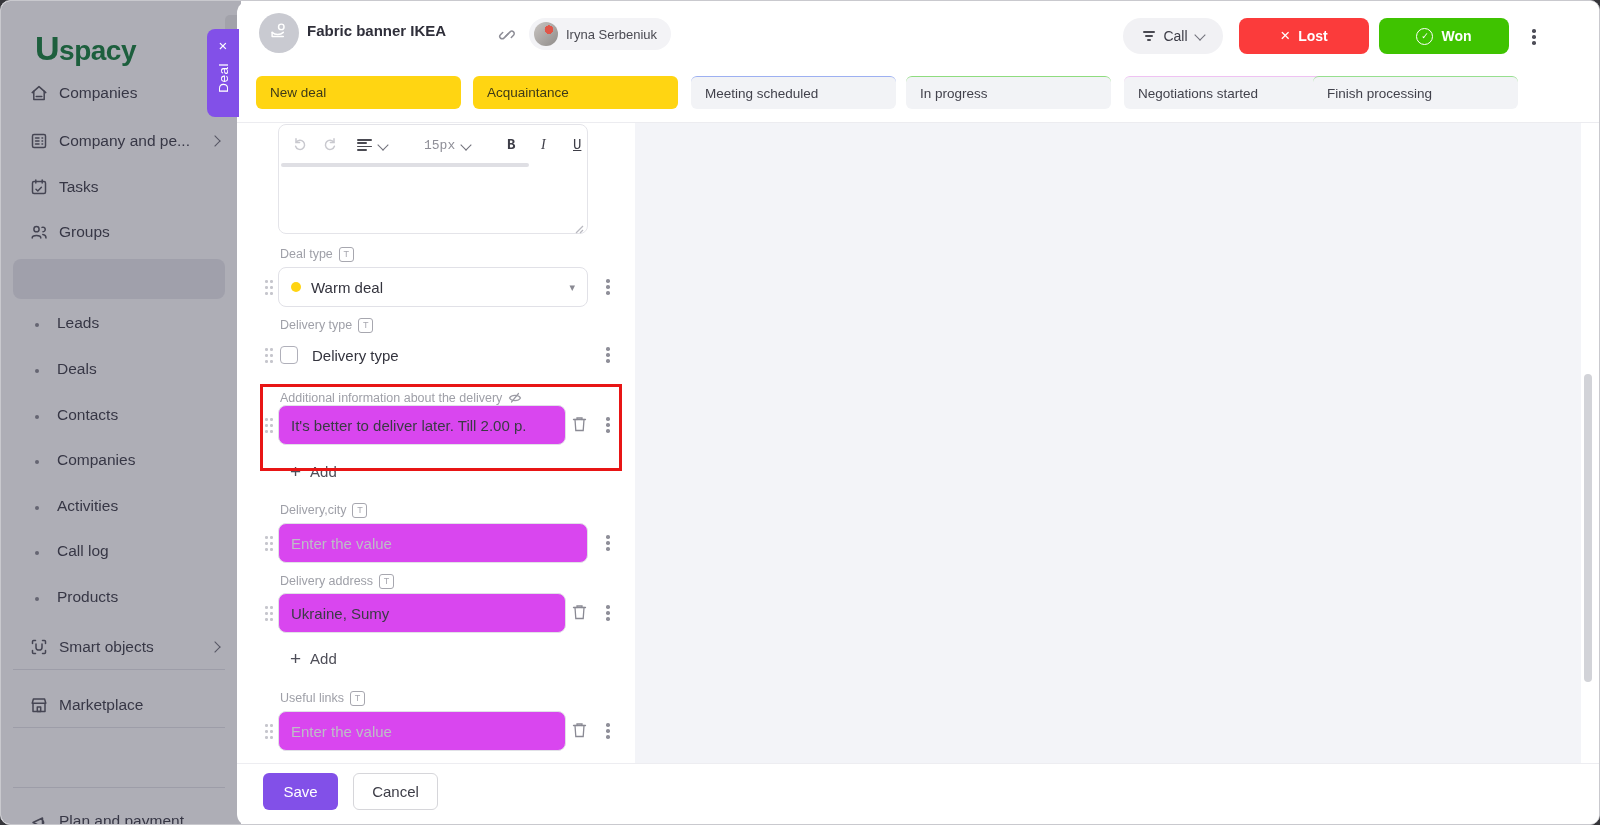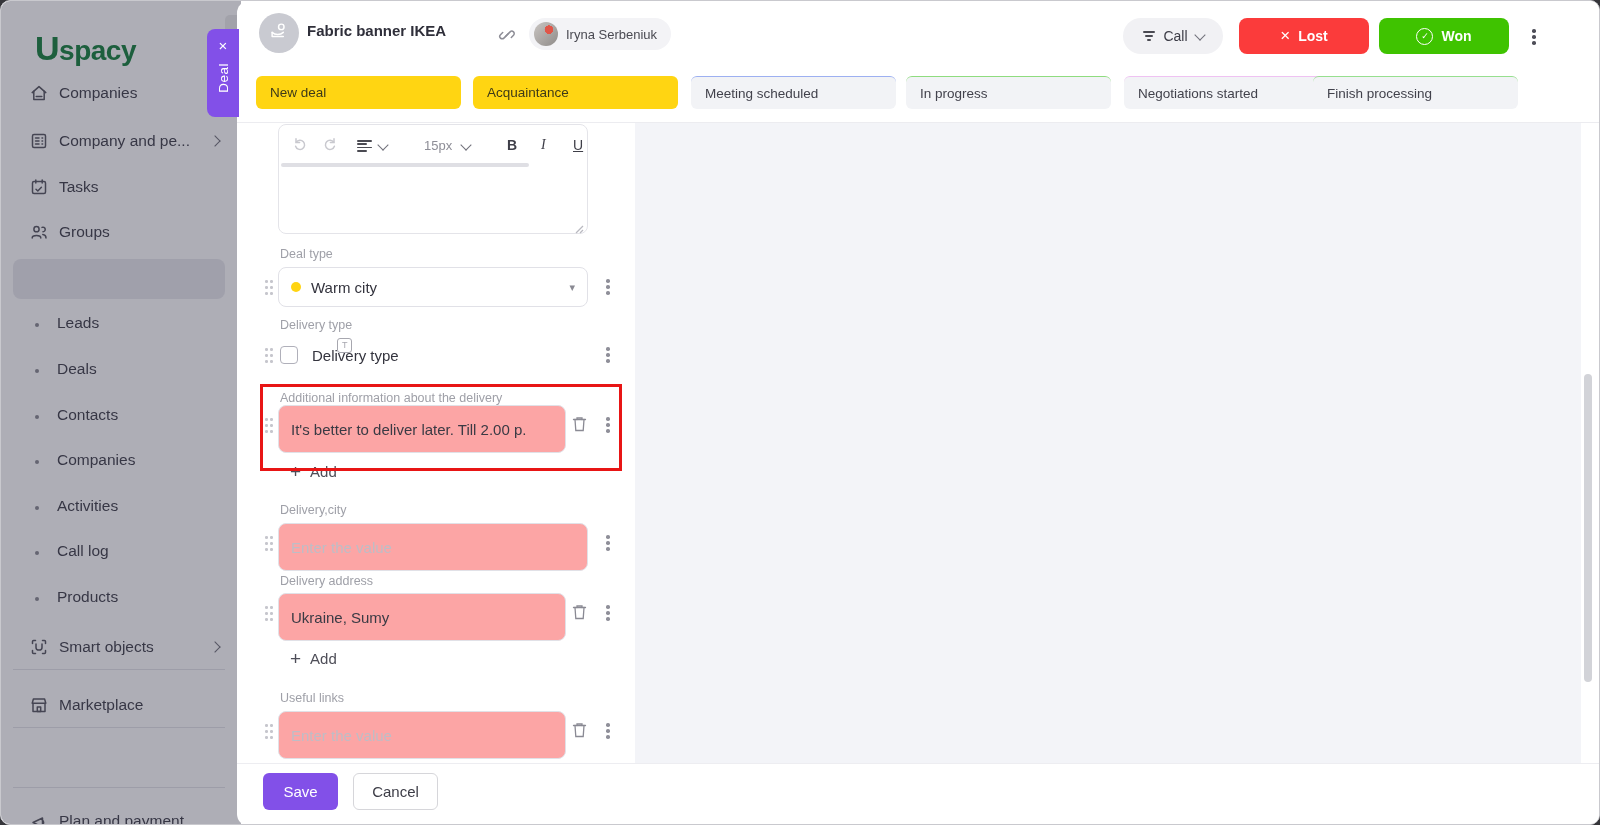--- a/index.html
+++ b/index.html
@@ -57,29 +57,29 @@
   .hdr-kebab{position:absolute;left:1524px;top:26px;z-index:5;}
 
   
   .stage{position:absolute;top:75px;width:205px;height:33px;border-radius:6px;font-size:13.5px;display:flex;align-items:center;padding:0 14px;box-sizing:border-box;z-index:5;cursor:pointer;}
   .stage.filled{color:#3e3a18;font-weight:500;}
   .stage.outline{background:#f2f3f6;color:#42424c;border-top:1px solid #0c4a6e;}
 
   
   .editor{position:absolute;left:277px;top:123px;width:310px;height:110px;border:1px solid #e4e4e9;border-radius:8px;background:#fff;z-index:5;box-sizing:border-box;}
   .ed-row{position:absolute;left:0;top:8px;width:100%;height:24px;}
-  .ed-btn{position:absolute;font-size:14px;color:#3e3e48;cursor:pointer;background:none;border:none;padding:0;font-family:Liberation Sans, sans-serif;}
+  .ed-btn{position:absolute;font-size:14px;color:#3e3e48;cursor:pointer;background:none;border:none;padding:0;font-family:Liberation Mono, monospace;}
   .ed-hbar{position:absolute;left:2px;top:38px;width:248px;height:4px;background:#dfdfe4;border-radius:2px;}
   .ed-resize{position:absolute;right:3px;bottom:3px;width:10px;height:10px;}
   .alignbars{display:inline-block;width:15px;height:12px;position:relative;}
   .alignbars i{position:absolute;left:0;height:1.6px;background:#4a4a52;display:block;border-radius:1px;}
 
-  .field-label{position:absolute;font-size:12.5px;color:#9fa0a8;display:flex;align-items:flex-end;gap:6px;z-index:5;flex-direction:column;}
+  .field-label{position:absolute;font-size:12.5px;color:#9fa0a8;display:flex;align-items:flex-start;gap:6px;z-index:5;}
   .tbadge{width:13px;height:13px;border:1px solid #a7a7af;border-radius:3px;font-size:9px;line-height:12px;text-align:center;color:#a7a7af;}
-  .inputbox{position:absolute;height:48px;border:1px solid #e1e1e7;border-radius:8px;background:#fca5a5;font-size:15px;color:#3a3a44;padding:0 12px;box-sizing:border-box;z-index:5;font-family:inherit;outline:none;}
+  .inputbox{position:absolute;height:40px;border:1px solid #e1e1e7;border-radius:8px;background:#d946ef;font-size:15px;color:#3a3a44;padding:0 12px;box-sizing:border-box;z-index:5;font-family:inherit;outline:none;}
   input.inputbox::placeholder{color:#bdbdc6;}
   .selectbox{position:absolute;left:277px;width:310px;height:40px;border:1px solid #e1e1e7;border-radius:8px;background:#fff;display:flex;align-items:center;padding:0 12px;box-sizing:border-box;z-index:5;cursor:pointer;}
   .ydot{width:10px;height:10px;border-radius:50%;background:#ffd412;margin-right:10px;}
   .selectbox .val{font-size:15px;color:#34343e;flex:1;}
   .caret{font-size:11px;color:#8a8a93;}
   .drag{position:absolute;width:9px;height:16px;z-index:5;cursor:grab;}
   .drag i{position:absolute;left:1px;top:1px;width:2.6px;height:2.6px;border-radius:50%;background:#c6c6cd;box-shadow:0 6px 0 #c6c6cd,0 12px 0 #c6c6cd,5px 0 0 #c6c6cd,5px 6px 0 #c6c6cd,5px 12px 0 #c6c6cd;display:block;}
   .f-kebab{position:absolute;left:598px;z-index:5;}
   .f-trash{position:absolute;left:570px;width:18px;height:20px;z-index:5;cursor:pointer;}
   .checkbox{position:absolute;left:279px;width:18px;height:18px;border:1.6px solid #b0b0ba;border-radius:4px;background:#fff;z-index:5;cursor:pointer;box-sizing:border-box;}
@@ -337,21 +337,21 @@
 
   <div class="field-label" style="left:279px;top:246px">
     <span>Deal type</span>
     <span class="tbadge">T</span>
   </div>
   <span class="drag" style="left:263px;top:278px">
       <i></i>
     </span>
   <div class="selectbox" style="top:266px">
     <span class="ydot"></span>
-    <span class="val">Warm city</span>
+    <span class="val">Warm deal</span>
     <span class="caret">▾</span>
   </div>
   <div class="kebab f-kebab" style="top:276px">
       <i></i>
     </div>
 
   <div class="field-label" style="left:279px;top:317px">
     <span>Delivery type</span>
     <span class="tbadge">T</span>
   </div>

